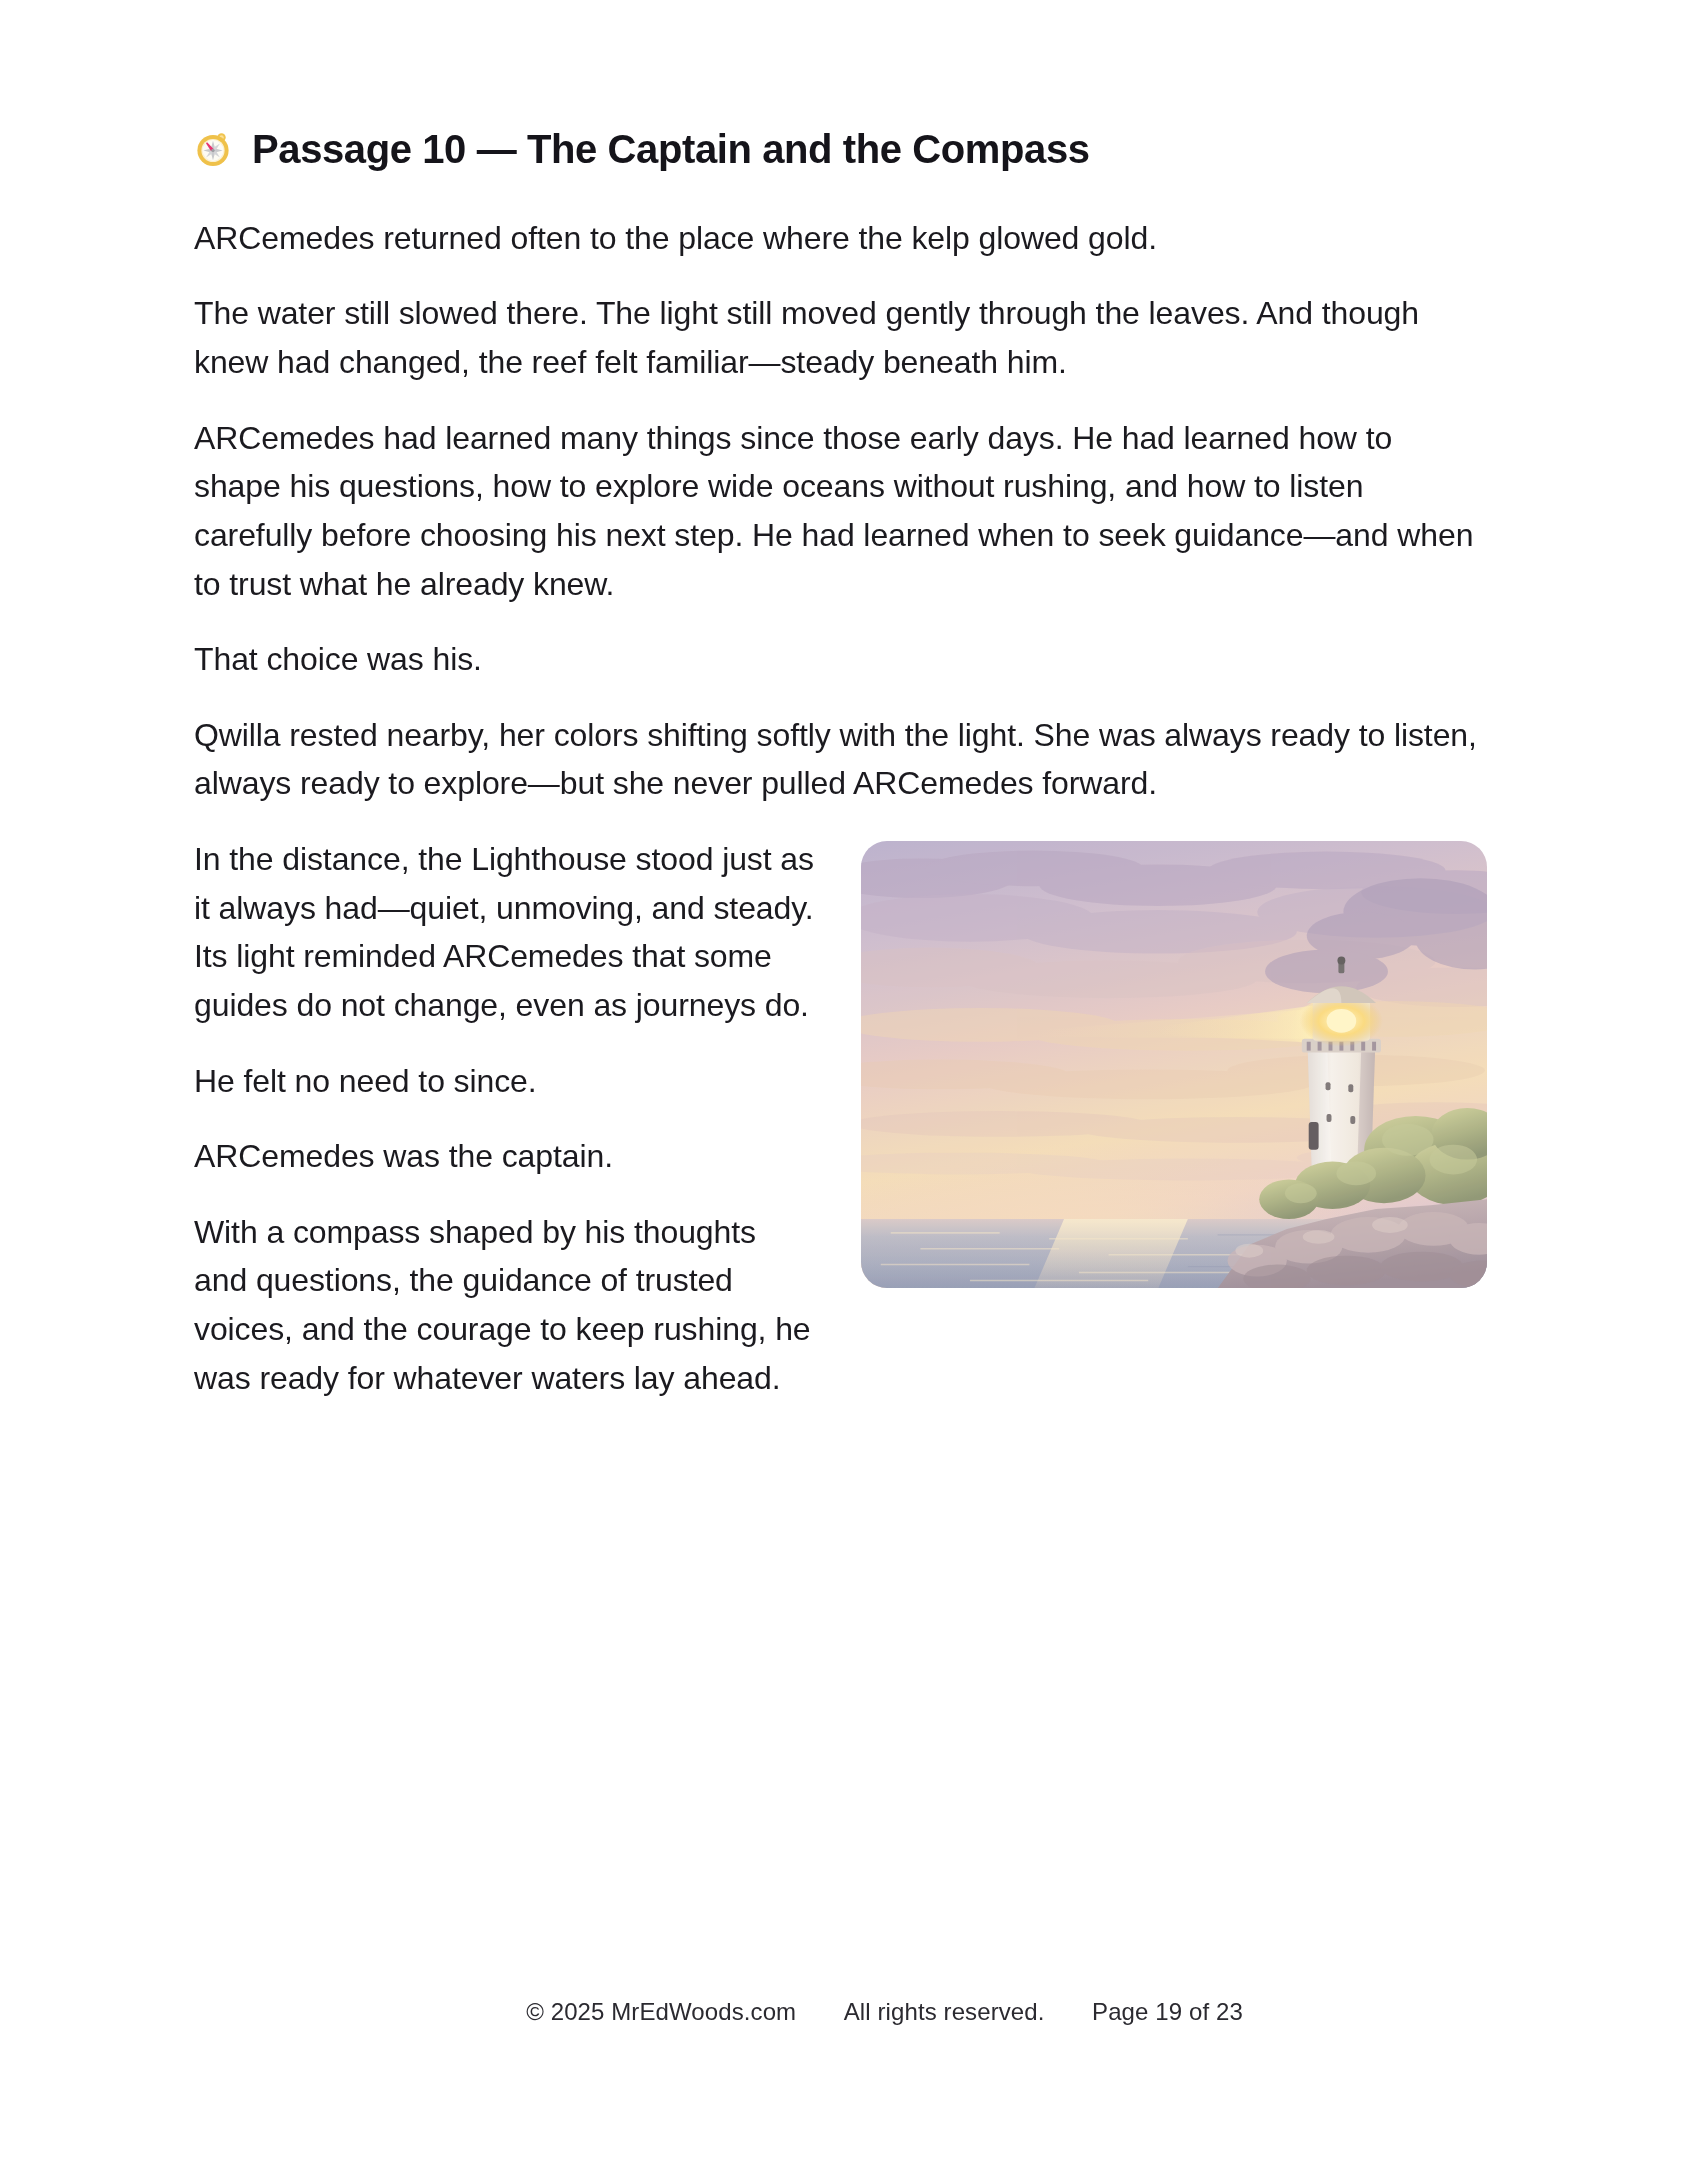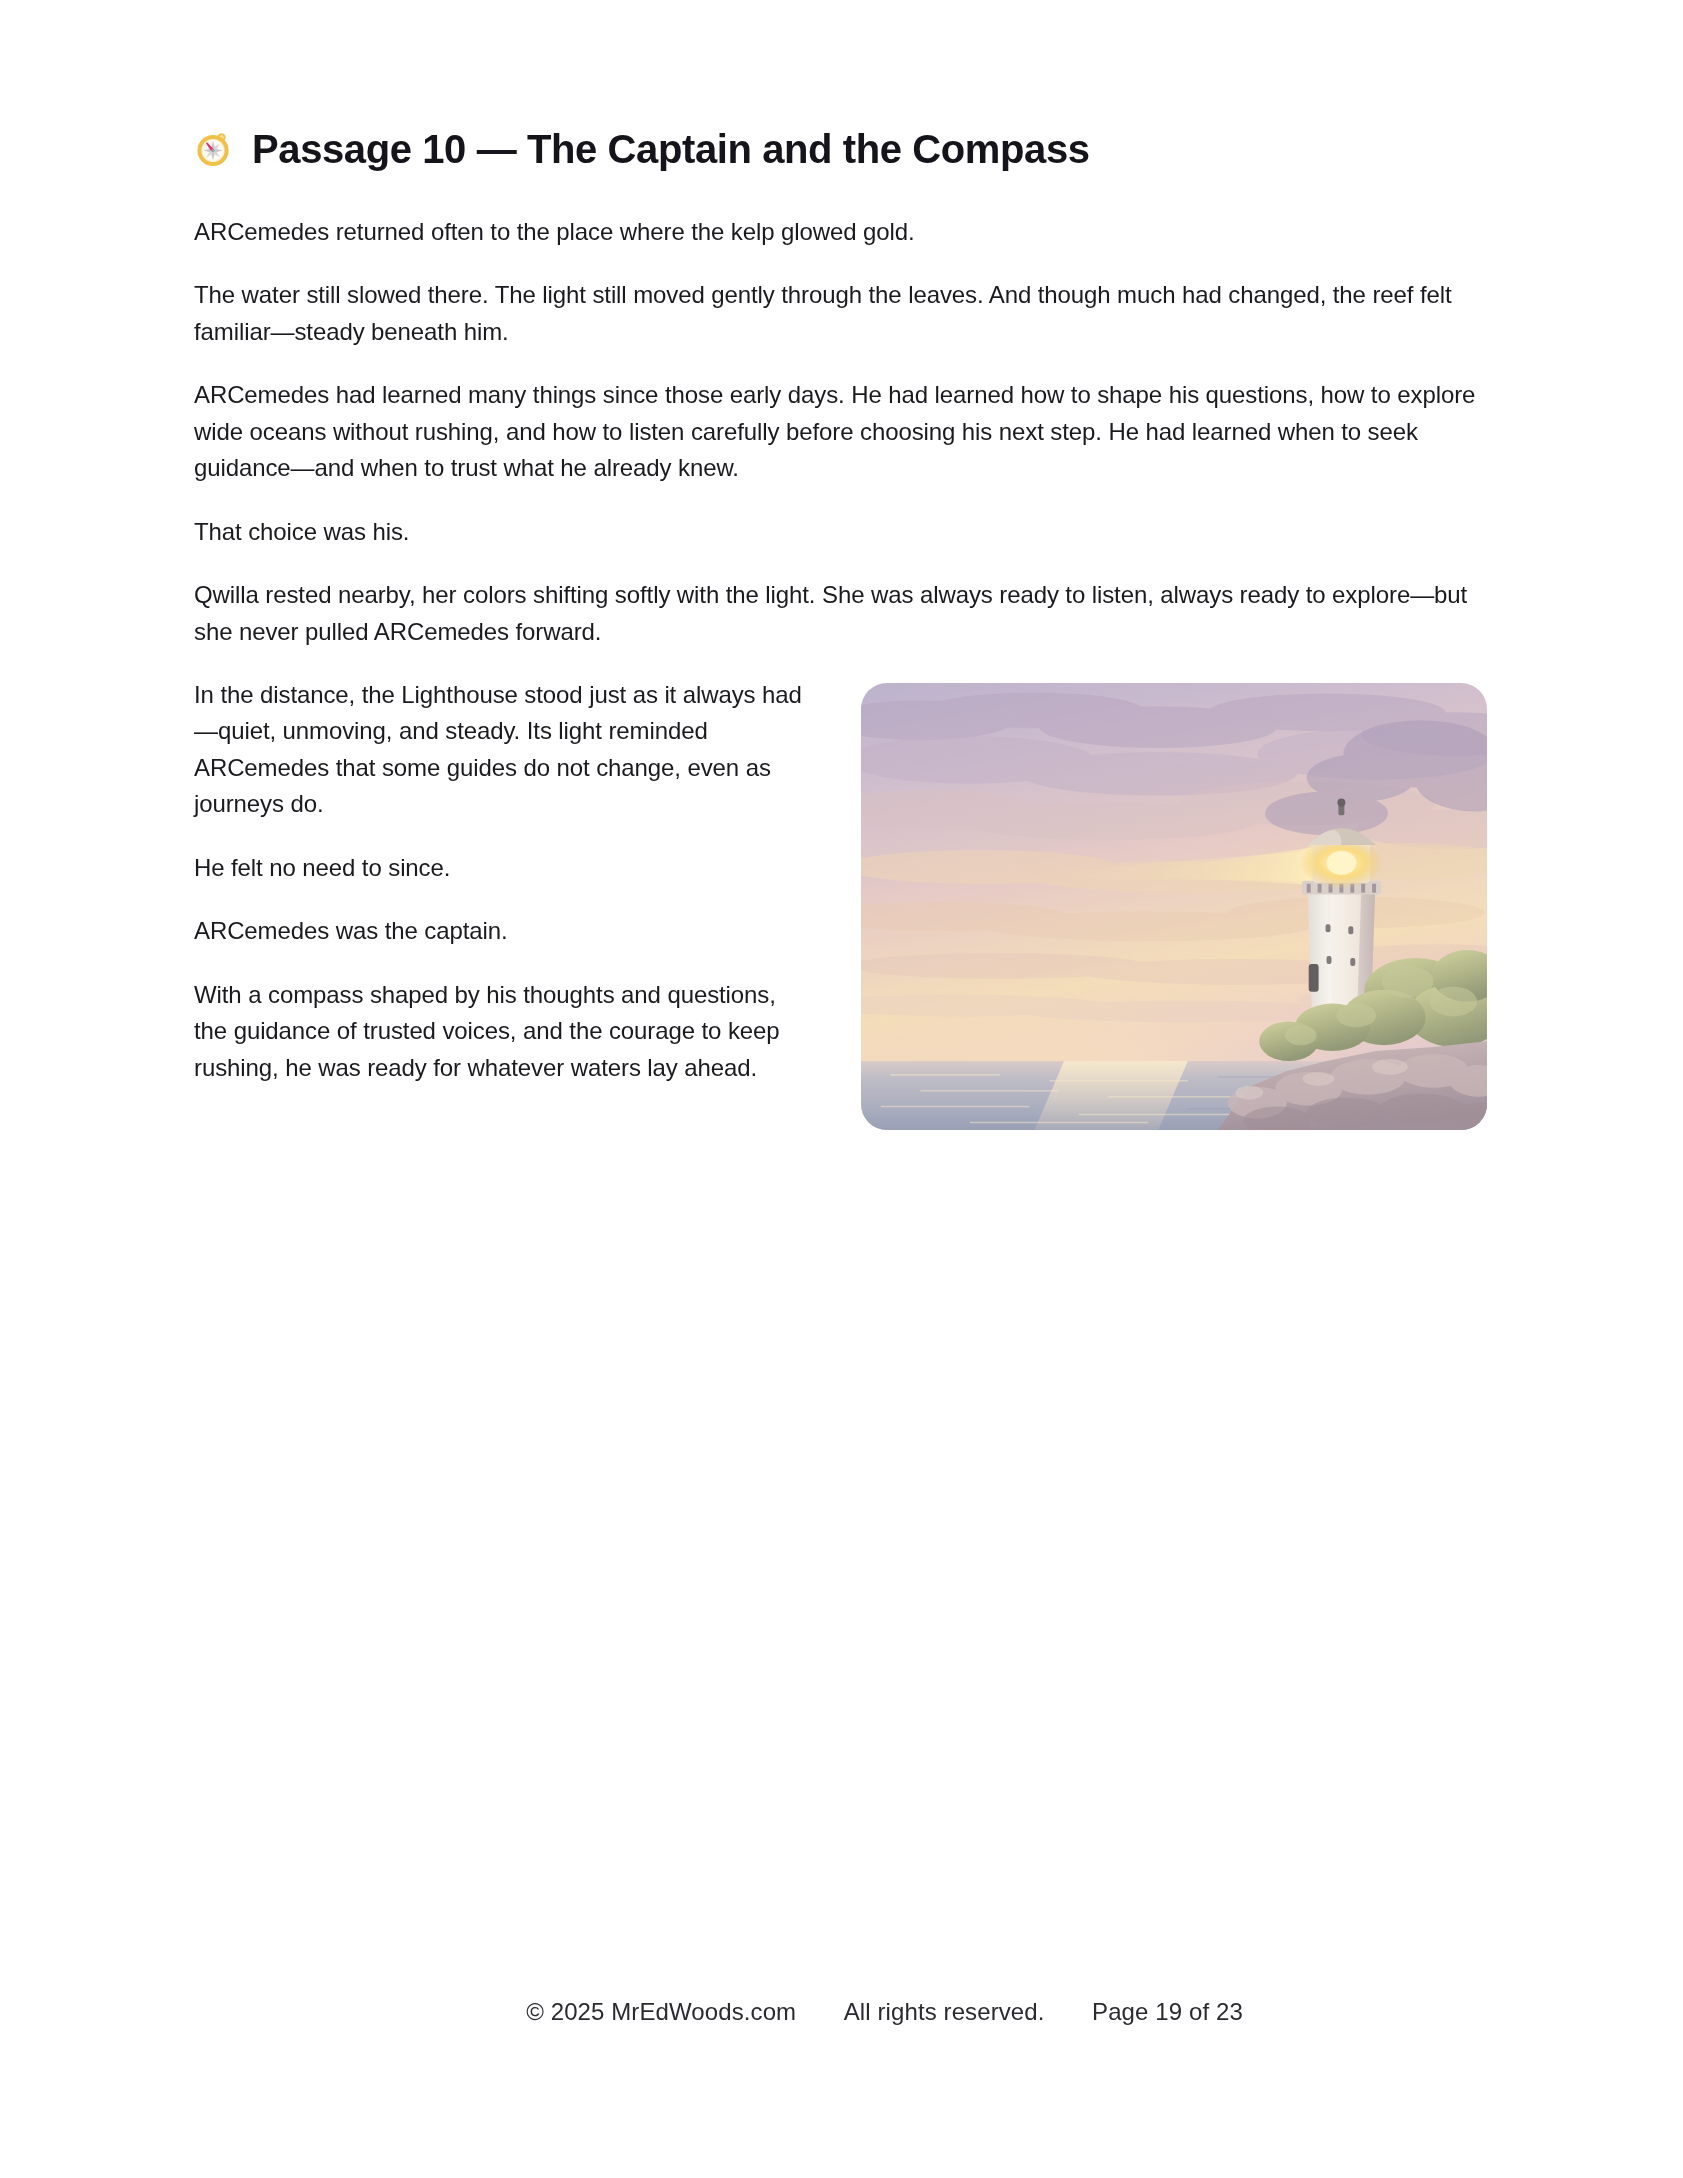--- a/index.html
+++ b/index.html
@@ -53,21 +53,21 @@
     font-size: 40px;
     letter-spacing: -0.4px;
     color: #15141a;
     line-height: 1.12;
     white-space: nowrap;
   }
 
   
   .para {
     font-family: "Liberation Sans", sans-serif;
-    font-size: 24px;
+    font-size: 32px;
     line-height: 1.52;
     color: #1b1a1f;
     margin: 0 0 27px 0;
     letter-spacing: -0.1px;
     text-align: left;
   }
   .para:last-of-type { margin-bottom: 0; }
 
   
   .figure {
@@ -130,21 +130,21 @@
           <polygon points="13.1,13.2 19.6,19.9 17.2,22.3 12.0,14.3" fill="#e8336e"></polygon>
           <circle cx="19" cy="21.5" r="1.7" fill="#9fa0a4"></circle>
         </svg>
       </span>
       <span class="page-title">Passage 10 — The Captain and the Compass</span>
     </div>
 
     <div class="body-block clearfix">
 
       <p class="para">ARCemedes returned often to the place where the kelp glowed gold.</p>
-      <p class="para">The water still slowed there. The light still moved gently through the leaves. And though much had changed, the reef felt familiar—steady beneath him.</p>
+      <p class="para">The water still slowed there. The light still moved gently through the leaves. And though knew had changed, the reef felt familiar—steady beneath him.</p>
       <p class="para">ARCemedes had learned many things since those early days. He had learned how to shape his questions, how to explore wide oceans without rushing, and how to listen carefully before choosing his next step. He had learned when to seek guidance—and when to trust what he already knew.</p>
       <p class="para">That choice was his.</p>
       <p class="para">Qwilla rested nearby, her colors shifting softly with the light. She was always ready to listen, always ready to explore—but she never pulled ARCemedes forward.</p>
 
       <div class="figure">
         <svg viewBox="0 0 632 452" preserveAspectRatio="xMidYMid slice" xmlns="http://www.w3.org/2000/svg">
           <defs>
             <linearGradient id="sky" x1="0" y1="0" x2="0.25" y2="1">
               <stop offset="0%" stop-color="#b9aecb"></stop>
               <stop offset="22%" stop-color="#cdbbcc"></stop>

